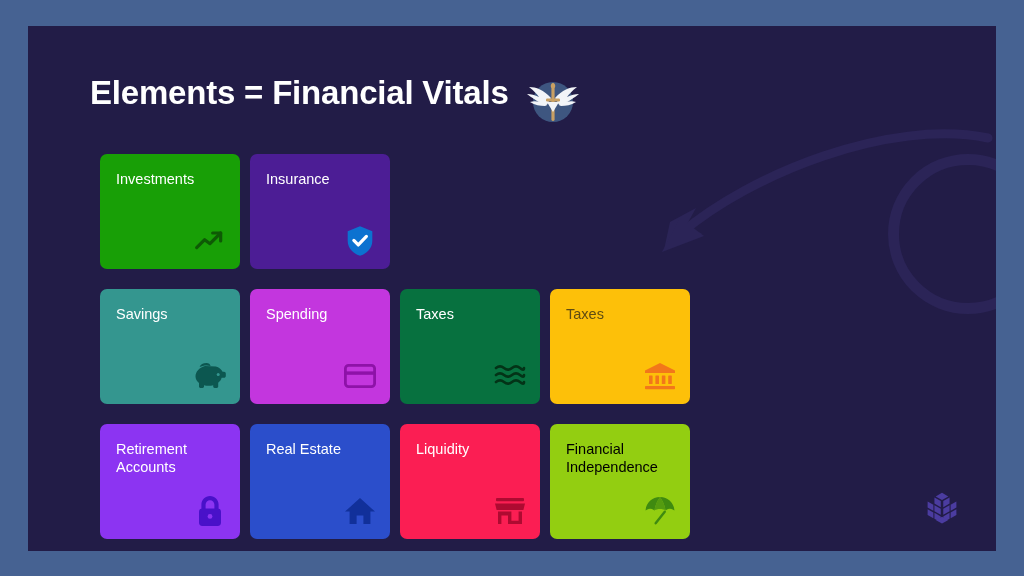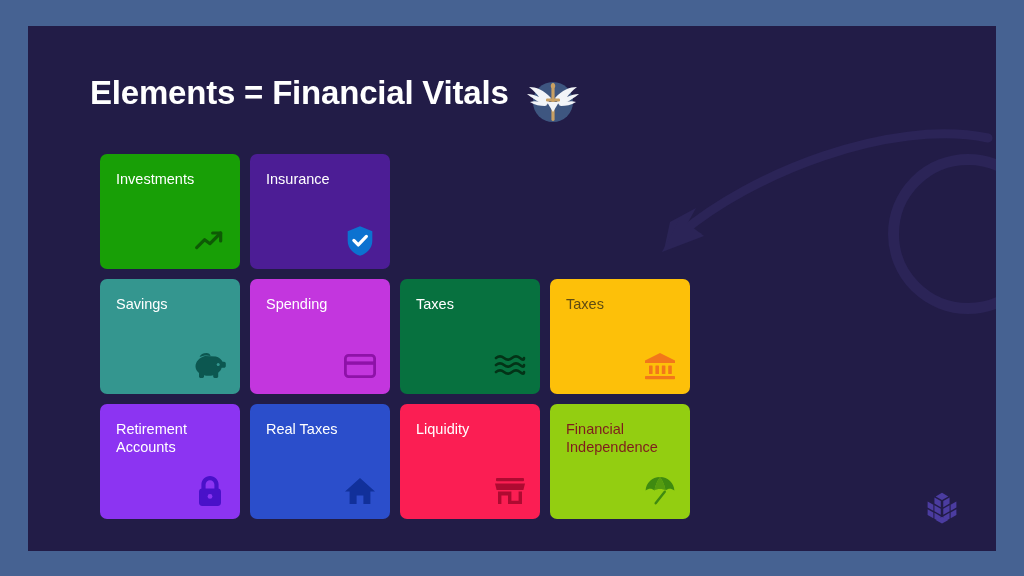--- a/index.html
+++ b/index.html
@@ -51,21 +51,21 @@
     letter-spacing:-0.2px;
     white-space:nowrap;
   }
   #logo-badge { width:56px; height:56px; flex:0 0 auto; }
   
   #grid {
     position:absolute;
     left:72px; top:128px;
     display:flex;
     flex-direction:column;
-    gap:10px;
+    gap:20px;
   }
   .grid-row { display:flex; gap:10px; }
   .tile {
     position:relative;
     width:140px; height:115px;
     border-radius:7px;
     overflow:hidden;
     flex:0 0 auto;
   }
   .tile-label {
@@ -213,41 +213,41 @@
           <div class="tile-icon">
             <svg width="28" height="32" viewBox="0 0 28 32" fill="#4911C9">
               <path d="M14 1 C 9.2 1, 5.4 4.8, 5.4 9.6 L 5.4 14 L 9.6 14 L 9.6 9.6 C 9.6 7.2, 11.6 5.2, 14 5.2 C 16.4 5.2, 18.4 7.2, 18.4 9.6 L 18.4 14 L 22.6 14 L 22.6 9.6 C 22.6 4.8, 18.8 1, 14 1 Z"></path>
               <rect x="3" y="13.4" width="22" height="17.6" rx="3.4"></rect>
               <circle cx="14" cy="21.4" r="2.4" fill="#8C34F2"></circle>
             </svg>
           </div>
         </div>
 
         <div class="tile" style="background:#2B4ECB">
-          <div class="tile-label" style="color:#FFFFFF">Real Taxes</div>
+          <div class="tile-label" style="color:#FFFFFF">Real Estate</div>
           <div class="tile-icon">
             <svg width="32" height="28" viewBox="0 0 32 28" fill="#11309A">
               <path d="M16 1 L31 14.6 L26.4 14.6 L26.4 27 L19.4 27 L19.4 18.6 L12.6 18.6 L12.6 27 L5.6 27 L5.6 14.6 L1 14.6 Z"></path>
             </svg>
           </div>
         </div>
 
         <div class="tile" style="background:#FB1E53">
           <div class="tile-label" style="color:#FFFFFF">Liquidity</div>
           <div class="tile-icon">
             <svg width="32" height="28" viewBox="0 0 32 28" fill="#AE0A31">
               <rect x="2" y="1" width="28" height="3.2" rx="1"></rect>
               <path d="M1 6.4 L31 6.4 L29.4 13 L2.6 13 Z"></path>
               <path d="M4 14.6 L4 27 L7.4 27 L7.4 18.6 L14 18.6 L14 27 L28 27 L28 14.6 L24.6 14.6 L24.6 23.8 L17.4 23.8 L17.4 14.6 Z"></path>
             </svg>
           </div>
         </div>
 
         <div class="tile" style="background:#93CE11">
-          <div class="tile-label" style="color:#7f1d1d">Financial Independence</div>
+          <div class="tile-label" style="color:#000000">Financial Independence</div>
           <div class="tile-icon">
             <svg width="32" height="32" viewBox="0 0 32 32" fill="#3F8A10">
               <path d="M16 2 C 8 2, 2 8, 1.6 15.4 C 5 13, 8 13.4, 10.4 15.4 C 11.4 10, 13.4 5.4, 16 2 Z"></path>
               <path d="M16 2 C 18.6 5.4, 20.6 10, 21.6 15.4 C 24 13.4, 27 13, 30.4 15.4 C 30 8, 24 2, 16 2 Z"></path>
               <path d="M10.4 15.4 C 12.8 13.4, 19.2 13.4, 21.6 15.4 C 20.6 10, 18.6 5.4, 16 2 C 13.4 5.4, 11.4 10, 10.4 15.4 Z" opacity="0.75"></path>
               <rect x="15" y="14" width="2.4" height="17" rx="1.1" transform="rotate(38 16.2 22.5)"></rect>
             </svg>
           </div>
         </div>
 

